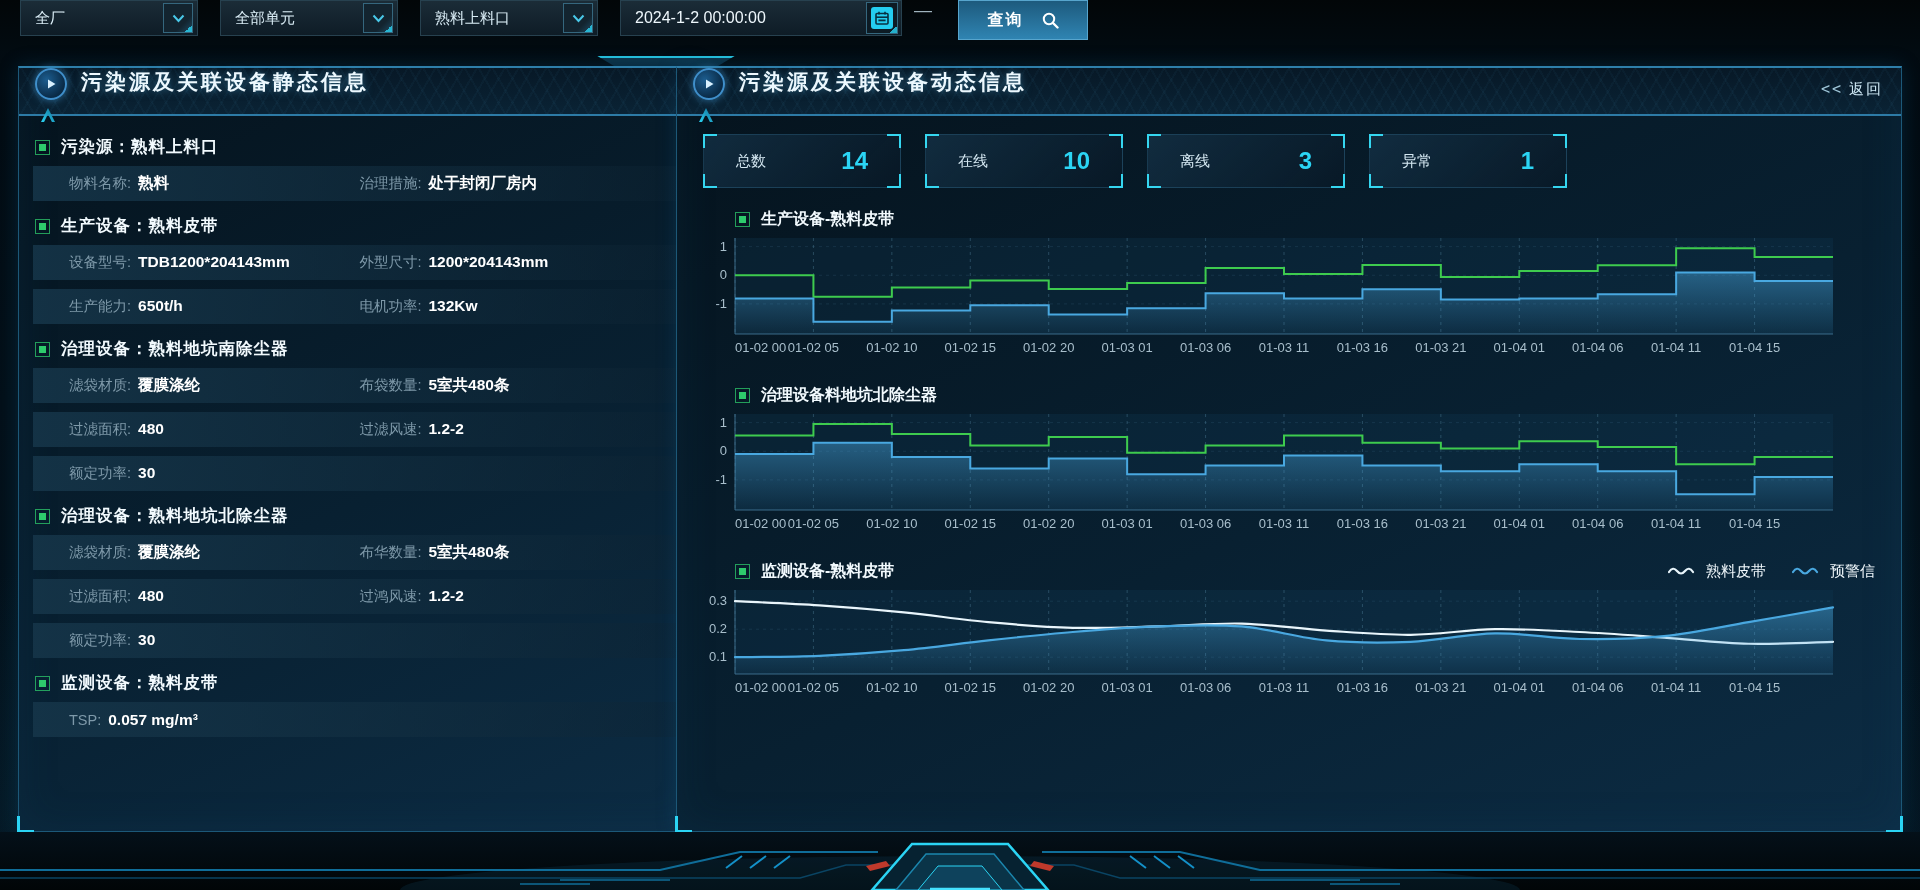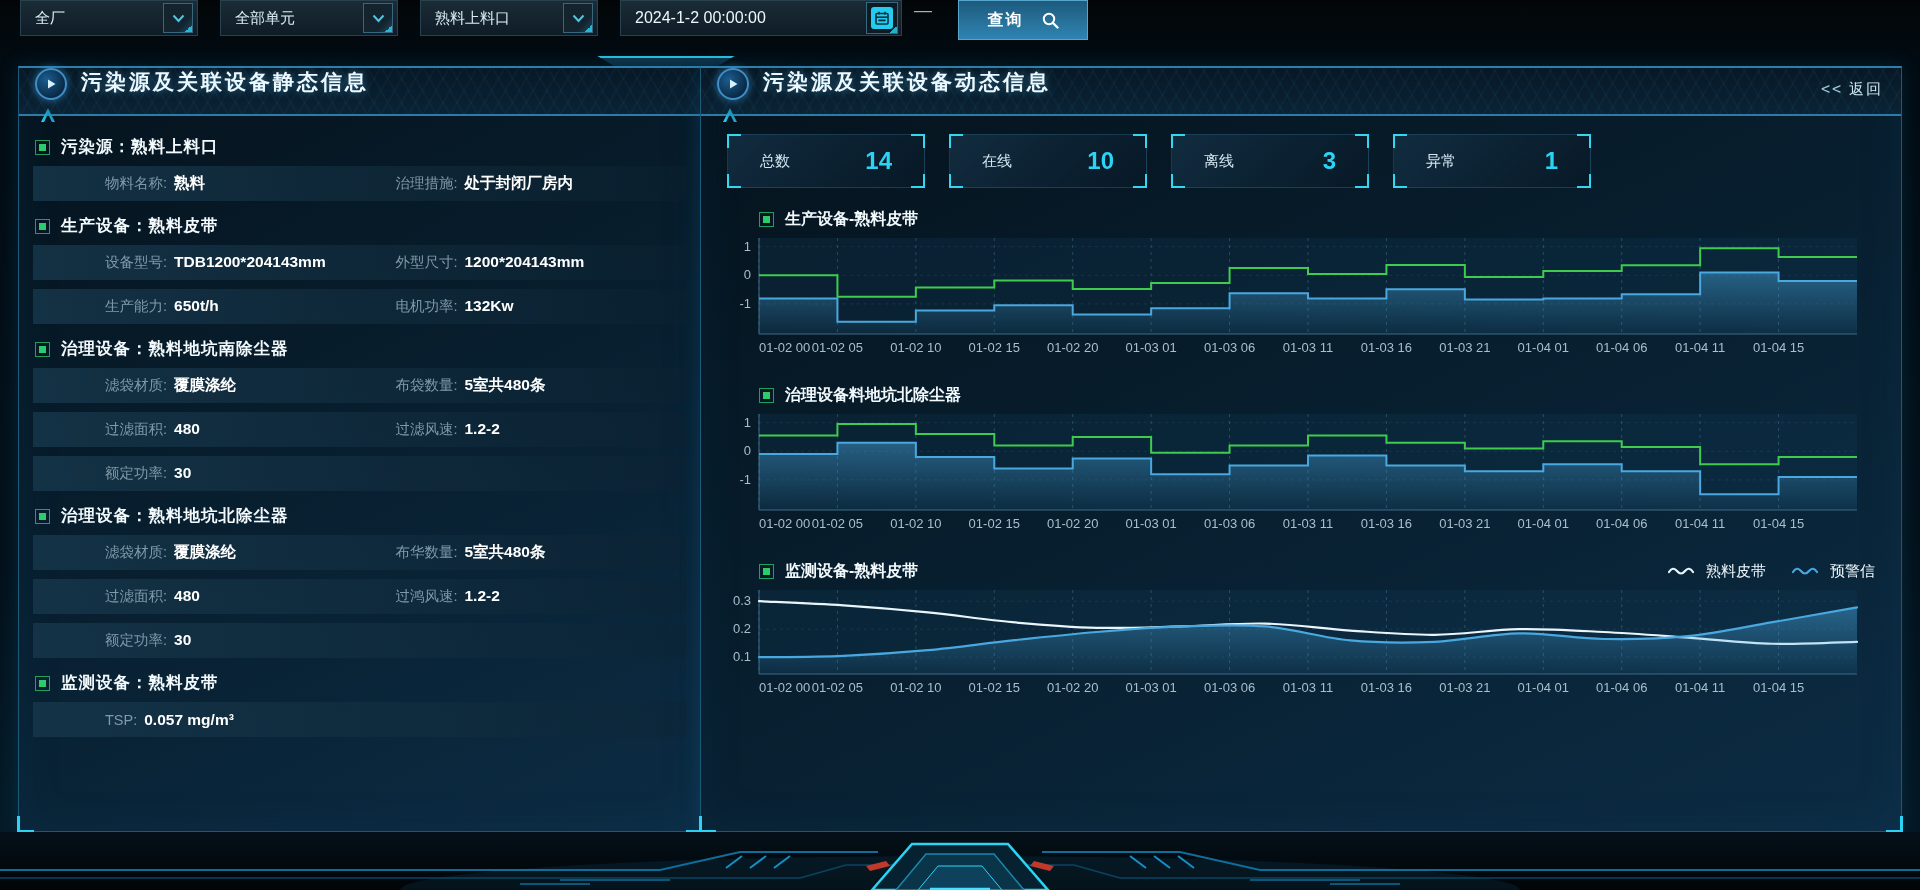--- a/index.html
+++ b/index.html
@@ -37,21 +37,21 @@
   .querybtn span{font-size:16px;font-weight:bold;color:#fff;letter-spacing:2px;}
   
   .panel{position:absolute;top:66px;bottom:58px;box-sizing:border-box;
     background:linear-gradient(155deg,#05131d 0%,#082031 55%,#0c2c44 100%);
     border:1px solid #1c5878;border-top:2px solid #2e7ea9;
     box-shadow:0 0 18px rgba(20,100,150,.25), inset 0 0 40px rgba(15,70,105,.18);}
   .panel:before,.panel:after{content:"";position:absolute;width:14px;height:14px;bottom:-2px;}
   .panel:before{left:-2px;border-left:3px solid #2bd4f4;border-bottom:3px solid #2bd4f4;}
   .panel:after{right:-2px;border-right:3px solid #2bd4f4;border-bottom:3px solid #2bd4f4;}
   .panel-left{left:18px;width:684px;}
-  .panel-right{left:700px;right:18px;}
+  .panel-right{left:676px;right:18px;}
   .phead{height:46px;display:flex;align-items:flex-start;padding:0 16px;position:relative;
     border-bottom:2px solid #2d7ba6;
     background:
       repeating-linear-gradient(60deg, rgba(60,140,180,.05) 0 2px, transparent 2px 12px),
       repeating-linear-gradient(-60deg, rgba(60,140,180,.05) 0 2px, transparent 2px 12px),
       linear-gradient(180deg,#071826,#0a2335);}
   .phead:after{content:"";position:absolute;left:22px;bottom:-8px;width:14px;height:14px;
     background:linear-gradient(45deg,#2bd4f4,#0f6e96);clip-path:polygon(50% 0,100% 100%,78% 100%,50% 42%,22% 100%,0 100%);}
   .ptitle{font-size:21px;font-weight:bold;letter-spacing:3px;color:#ecf8fe;margin-left:14px;
     text-shadow:0 0 8px rgba(80,180,230,.5);}
@@ -65,21 +65,21 @@
     clip-path:polygon(6% 0,94% 0,78% 100%,22% 100%);border-top:2px solid #2bd4f4;opacity:.9;}
   
   .rows{padding:12px 14px 0 14px;}
   .secrow{display:flex;align-items:center;gap:11px;height:32px;margin:3px 0 3px 2px;}
   .secrow .btxt{font-size:16.5px;font-weight:bold;color:#f2fafe;letter-spacing:1px;}
   .bullet{width:13px;height:13px;border:1px solid rgba(46,203,108,.75);display:flex;align-items:center;justify-content:center;flex:0 0 auto;}
   .bullet i{display:block;width:7px;height:7px;background:#2ecb6c;}
   .kvrow{display:grid;grid-template-columns:47% 53%;align-items:center;min-height:35px;margin-bottom:9px;
     background:linear-gradient(90deg,rgba(22,54,74,.85),rgba(13,34,49,.35));padding-left:36px;box-sizing:border-box;}
   .kv{display:flex;align-items:baseline;}
-  .kv .lab{font-size:14.5px;color:#7e99a9;white-space:nowrap;margin-left:36px;}
+  .kv .lab{font-size:14.5px;color:#7e99a9;white-space:nowrap;}
   .kv .val{font-size:15.5px;font-weight:bold;color:#ffffff;margin-left:7px;white-space:nowrap;}
   
   .stats{display:flex;gap:24px;margin:18px 26px 0 26px;}
   .stat{position:relative;width:198px;height:54px;display:flex;align-items:center;justify-content:space-between;
     padding:0 32px;box-sizing:border-box;background:linear-gradient(135deg,rgba(18,46,66,.9),rgba(8,24,38,.7));
     border:1px solid rgba(40,90,120,.5);}
   .stat .lb{font-size:15px;color:#d5e8f2;}
   .stat .vl{font-size:24px;font-weight:bold;color:#2bd4f4;}
   .stat s{position:absolute;width:12px;height:12px;border:0 solid #35d6f0;}
   .stat .c1{left:-1px;top:-1px;border-left-width:2px;border-top-width:2px;}

